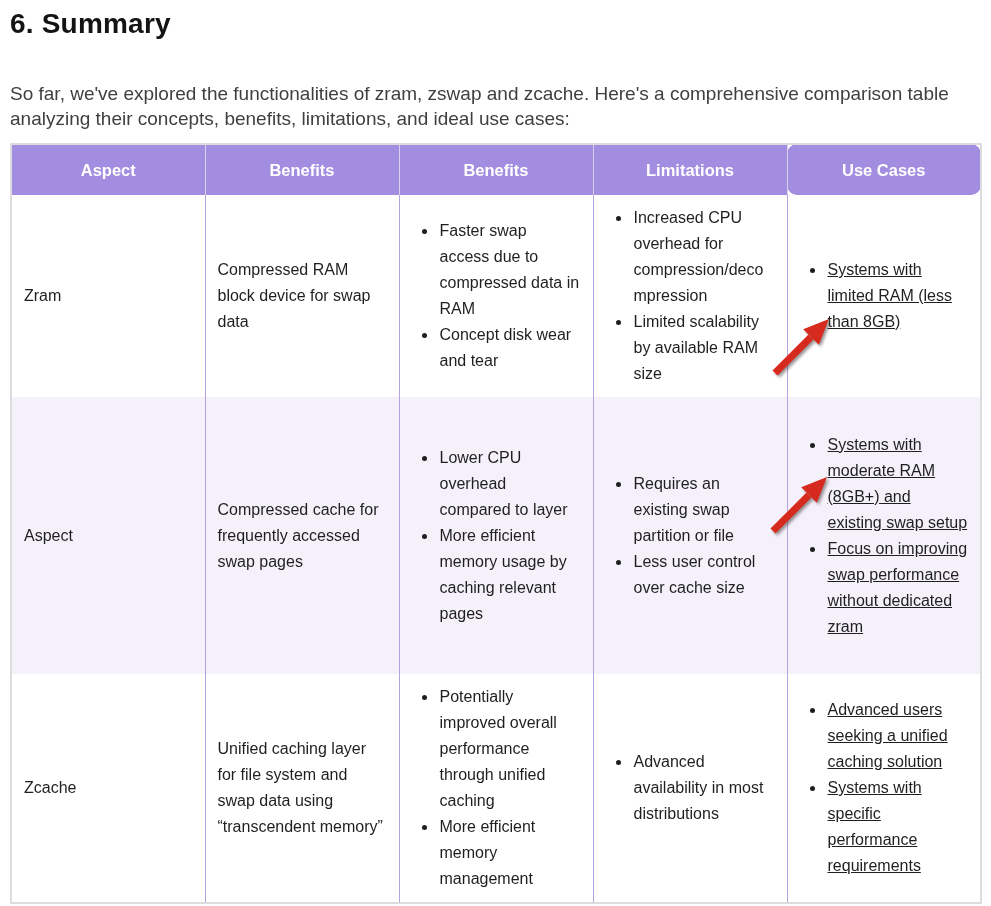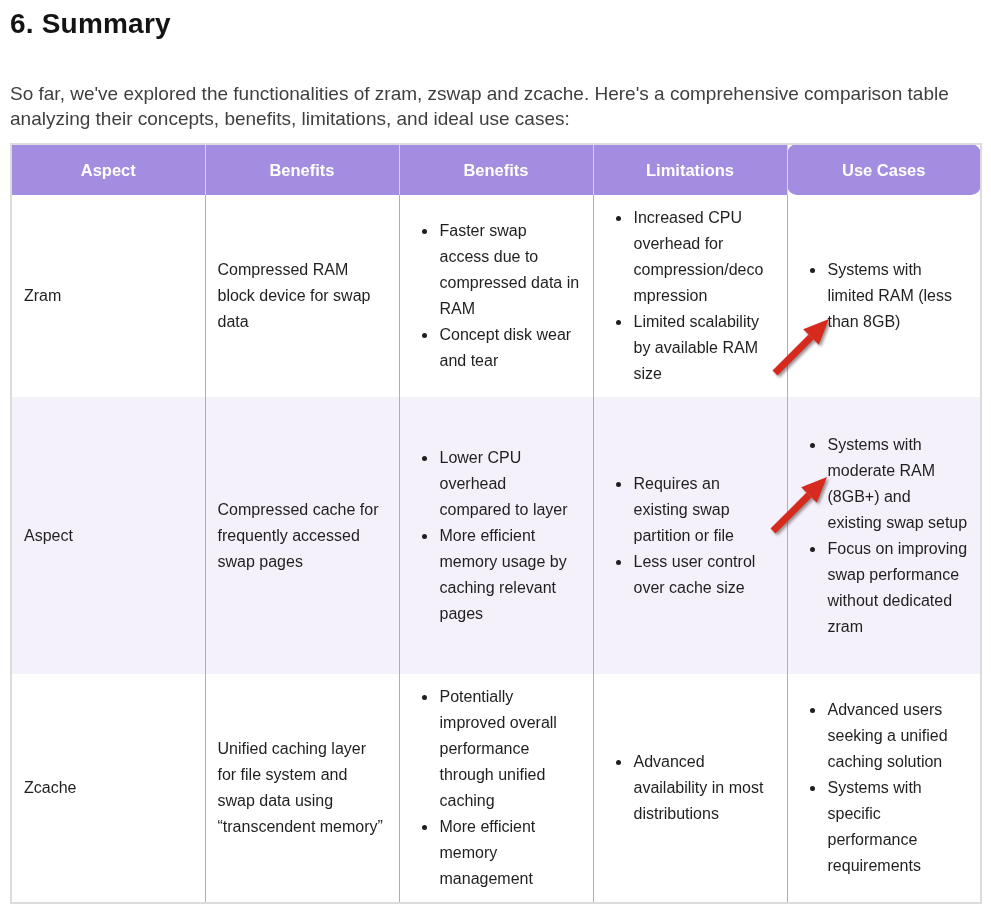--- a/index.html
+++ b/index.html
@@ -54,21 +54,21 @@
   thead th:last-child { border-right: none; border-radius: 10px; }
   tbody td {
     border-right: 1px solid #b5a2e0;
     vertical-align: middle;
     font-size: 16px;
     line-height: 26px;
     color: #1f1f1f;
     padding: 10px 12px;
     overflow-wrap: break-word;
   }
-  tbody td:last-child { border-right: none; }
+  tbody td:last-child { border-right: none; text-decoration: underline; }
   tr.row-odd td { background: #ffffff; }
   tr.row-even td { background: #f5f1fb; }
   tr.h-header { height: 50px; }
   tr.h-r1 { height: 200px; }
   tr.h-r2 { height: 277px; }
   tr.h-r3 { height: 228px; }
   ul.cell-list {
     margin: 0;
     padding-left: 26px;
   }

